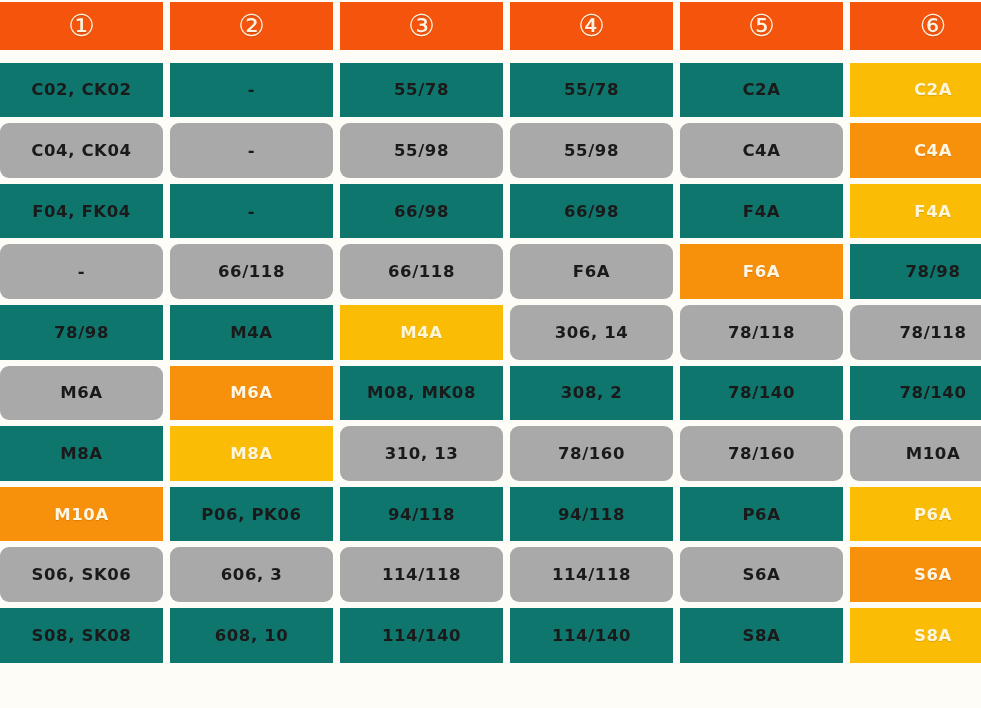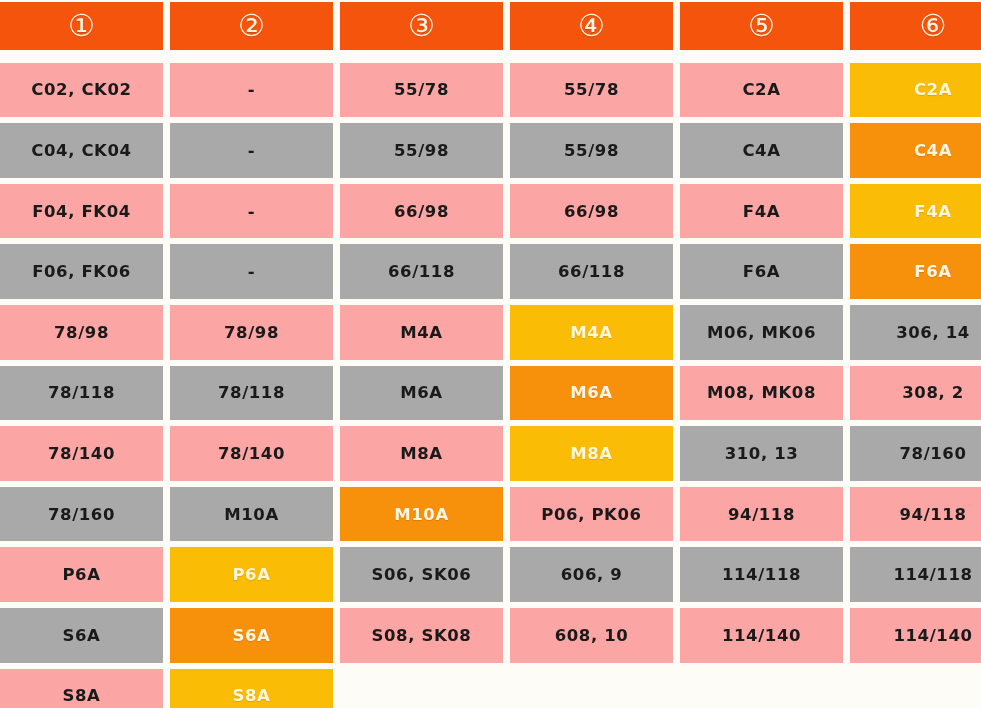--- a/index.html
+++ b/index.html
@@ -46,22 +46,22 @@
   .cell {
     display: flex;
     align-items: center;
     justify-content: center;
     font-size: 16.5px;
     font-weight: bold;
     color: #1a1a1a;
     letter-spacing: 0.6px;
     white-space: nowrap;
   }
-  .cell.light { background: #fca5a5; }
-  .cell.dark  { background: #a9a9a9; }
+  .cell.light { background: #0f766e; }
+  .cell.dark  { background: #a9a9a9; border-radius: 9px; }
   .cell.amber {
     background: #fbbc05;
     color: #fdf6d8;
     text-shadow: 0 1px 1px rgba(180,120,0,0.35);
   }
   .cell.orange {
     background: #f7900a;
     color: #fdf6e2;
     text-shadow: 0 1px 1px rgba(180,90,0,0.35);
   }
@@ -88,31 +88,29 @@
       <div class="cell dark">55/98</div>
       <div class="cell dark">55/98</div>
       <div class="cell dark">C4A</div>
       <div class="cell orange">C4A</div>
       <div class="cell light">F04, FK04</div>
       <div class="cell light">-</div>
       <div class="cell light">66/98</div>
       <div class="cell light">66/98</div>
       <div class="cell light">F4A</div>
       <div class="cell amber">F4A</div>
-      <div class="cell dark">F06, FK06</div>
       <div class="cell dark">-</div>
       <div class="cell dark">66/118</div>
       <div class="cell dark">66/118</div>
       <div class="cell dark">F6A</div>
       <div class="cell orange">F6A</div>
       <div class="cell light">78/98</div>
       <div class="cell light">78/98</div>
       <div class="cell light">M4A</div>
       <div class="cell amber">M4A</div>
-      <div class="cell dark">M06, MK06</div>
       <div class="cell dark">306, 14</div>
       <div class="cell dark">78/118</div>
       <div class="cell dark">78/118</div>
       <div class="cell dark">M6A</div>
       <div class="cell orange">M6A</div>
       <div class="cell light">M08, MK08</div>
       <div class="cell light">308, 2</div>
       <div class="cell light">78/140</div>
       <div class="cell light">78/140</div>
       <div class="cell light">M8A</div>
@@ -121,21 +119,21 @@
       <div class="cell dark">78/160</div>
       <div class="cell dark">78/160</div>
       <div class="cell dark">M10A</div>
       <div class="cell orange">M10A</div>
       <div class="cell light">P06, PK06</div>
       <div class="cell light">94/118</div>
       <div class="cell light">94/118</div>
       <div class="cell light">P6A</div>
       <div class="cell amber">P6A</div>
       <div class="cell dark">S06, SK06</div>
-      <div class="cell dark">606, 9</div>
+      <div class="cell dark">606, 3</div>
       <div class="cell dark">114/118</div>
       <div class="cell dark">114/118</div>
       <div class="cell dark">S6A</div>
       <div class="cell orange">S6A</div>
       <div class="cell light">S08, SK08</div>
       <div class="cell light">608, 10</div>
       <div class="cell light">114/140</div>
       <div class="cell light">114/140</div>
       <div class="cell light">S8A</div>
       <div class="cell amber">S8A</div>

